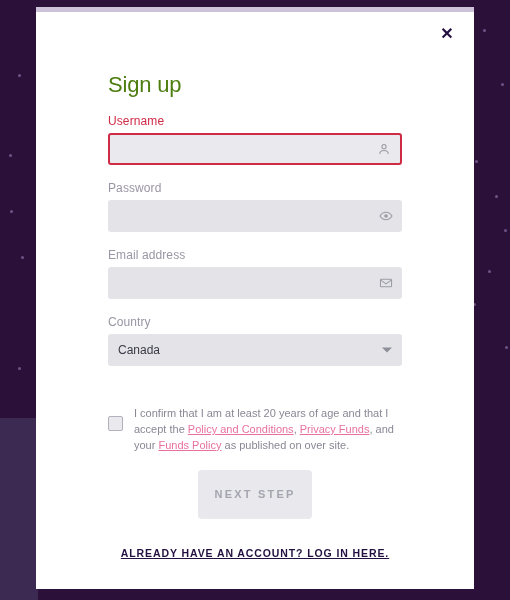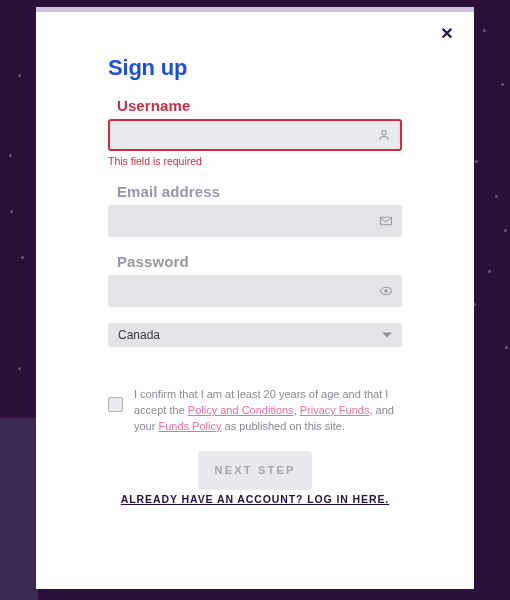--- a/index.html
+++ b/index.html
@@ -78,37 +78,36 @@
 
   .modal-body {
     position: absolute;
     left: 72px;
     top: 0;
     width: 294px;
   }
 
   .title {
     margin: 0;
-    padding-top: 48px;
+    padding-top: 65px;
     font-size: 22px;
-    font-weight: bold;
-    color: #1d4ed8;
+    font-weight: normal;
+    color: #4d7c0f;
     letter-spacing: -0.2px;
   }
 
   
   .field { margin-top: 16px; }
   .field-label {
     display: block;
-    font-size: 15px;
-    font-weight: bold;
+    font-size: 12px;
+    font-weight: normal;
     color: #9a96a5;
     margin-bottom: 5px;
     letter-spacing: .1px;
-    margin-left: 9px;
   }
   .field-label.error { color: #cf2b45; }
 
   .input-wrap {
     position: relative;
     height: 32px;
     background: #e4e4e8;
     border-radius: 3px;
     box-sizing: border-box;
   }
@@ -145,21 +144,21 @@
 
   .error-text {
     font-size: 10.5px;
     color: #cf2b45;
     margin-top: 4px;
   }
 
   
   .select-wrap {
     position: relative;
-    height: 24px;
+    height: 32px;
     background: #e4e4e8;
     border-radius: 3px;
   }
   .select-value {
     position: absolute;
     left: 10px;
     top: 50%;
     transform: translateY(-50%);
     font-size: 12px;
     color: #3a3a46;
@@ -204,35 +203,35 @@
   .consent-text a {
     color: #e8719e;
     text-decoration: underline;
   }
 
   
   .next-btn {
     display: block;
     margin: 16px auto 0;
     width: 114px;
-    height: 39px;
+    height: 49px;
     background: #e8e8ed;
     border: none;
     border-radius: 4px;
     color: #a5a5b0;
     font-family: "Liberation Sans", sans-serif;
     font-size: 11px;
     font-weight: bold;
     letter-spacing: 2.2px;
     cursor: default;
   }
   .login-link {
     display: block;
     text-align: center;
-    margin-top: 3px;
+    margin-top: 28px;
     font-size: 10.5px;
     font-weight: bold;
     letter-spacing: .9px;
     color: #231040;
     text-decoration: underline;
     cursor: pointer;
   }
 </style>
 </head>
 <body>
@@ -270,59 +269,59 @@
           <span class="field-label error">Username</span>
           <div class="input-wrap error">
             <input type="text" placeholder="" style="">
             <span class="input-icon">
               <svg viewBox="0 0 24 24" width="14" height="14" fill="none" stroke="currentColor" stroke-width="1.8">
                 <circle cx="12" cy="8" r="3.6"></circle>
                 <path d="M4.8 20.5c0-3.6 3.2-6 7.2-6s7.2 2.4 7.2 6"></path>
               </svg>
             </span>
           </div>
-          <div class="error-text">This field is required</div>
+        </div>
+        <div class="field">
+          <span class="field-label">Password</span>
+          <div class="input-wrap">
+            <input type="text" placeholder="" style="">
+            <span class="input-icon" style="pointer-events: auto; cursor: pointer;">
+              <svg viewBox="0 0 24 24" width="14" height="14" fill="none" stroke="currentColor" stroke-width="1.8">
+                <path d="M1.7 12S5.6 5.6 12 5.6 22.3 12 22.3 12 18.4 18.4 12 18.4 1.7 12 1.7 12z"></path>
+                <circle cx="12" cy="12" r="3.1" fill="currentColor" stroke="none"></circle>
+              </svg>
+            </span>
+          </div>
         </div>
         <div class="field">
           <span class="field-label">Email address</span>
           <div class="input-wrap">
             <input type="text" placeholder="" style="">
             <span class="input-icon">
               <svg viewBox="0 0 24 24" width="14" height="14" fill="none" stroke="currentColor" stroke-width="1.8">
                 <rect x="2.5" y="5.5" width="19" height="13" rx="1.4"></rect>
                 <path d="M3 7l9 6.5L21 7"></path>
               </svg>
             </span>
           </div>
         </div>
-        <div class="field">
-          <span class="field-label">Password</span>
-          <div class="input-wrap">
-            <input type="text" placeholder="" style="">
-            <span class="input-icon" style="pointer-events: auto; cursor: pointer;">
-              <svg viewBox="0 0 24 24" width="14" height="14" fill="none" stroke="currentColor" stroke-width="1.8">
-                <path d="M1.7 12S5.6 5.6 12 5.6 22.3 12 22.3 12 18.4 18.4 12 18.4 1.7 12 1.7 12z"></path>
-                <circle cx="12" cy="12" r="3.1" fill="currentColor" stroke="none"></circle>
-              </svg>
-            </span>
-          </div>
-        </div>
       </div>
 
     <div class="field">
+      <span class="field-label">Country</span>
       <div class="select-wrap">
         <span class="select-value">Canada</span>
         <span class="caret"></span>
       </div>
     </div>
 
     <div class="consent-block" id="consents-container">
         <div class="consent-row">
           <span class="checkbox"></span>
-          <div class="consent-text"><span>I confirm that I am at least 20 years of age and that I accept the </span><a>Policy and Conditions</a><span>, </span><a>Privacy Funds</a><span>, and your </span><a>Funds Policy</a><span> as published on this site.</span></div>
+          <div class="consent-text"><span>I confirm that I am at least 20 years of age and that I accept the </span><a>Policy and Conditions</a><span>, </span><a>Privacy Funds</a><span>, and your </span><a>Funds Policy</a><span> as published on over site.</span></div>
         </div>
       </div>
 
     <button class="next-btn">NEXT STEP</button>
 
     <a class="login-link">ALREADY HAVE AN ACCOUNT? LOG IN HERE.</a>
   </div>
 </div>
 
 </body></html>

